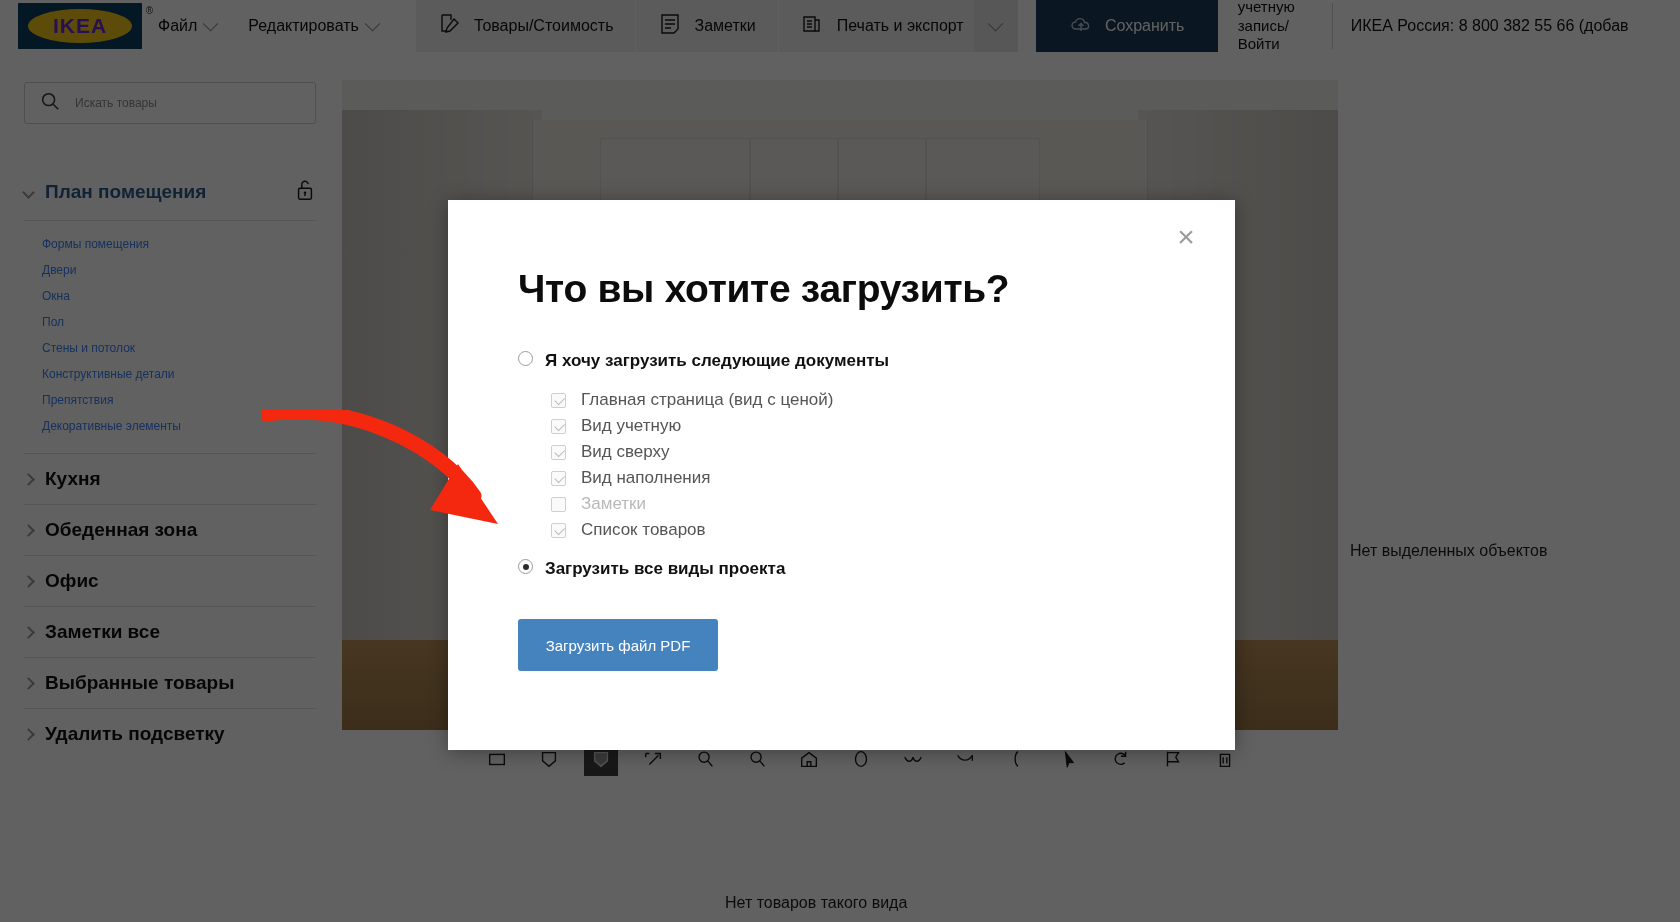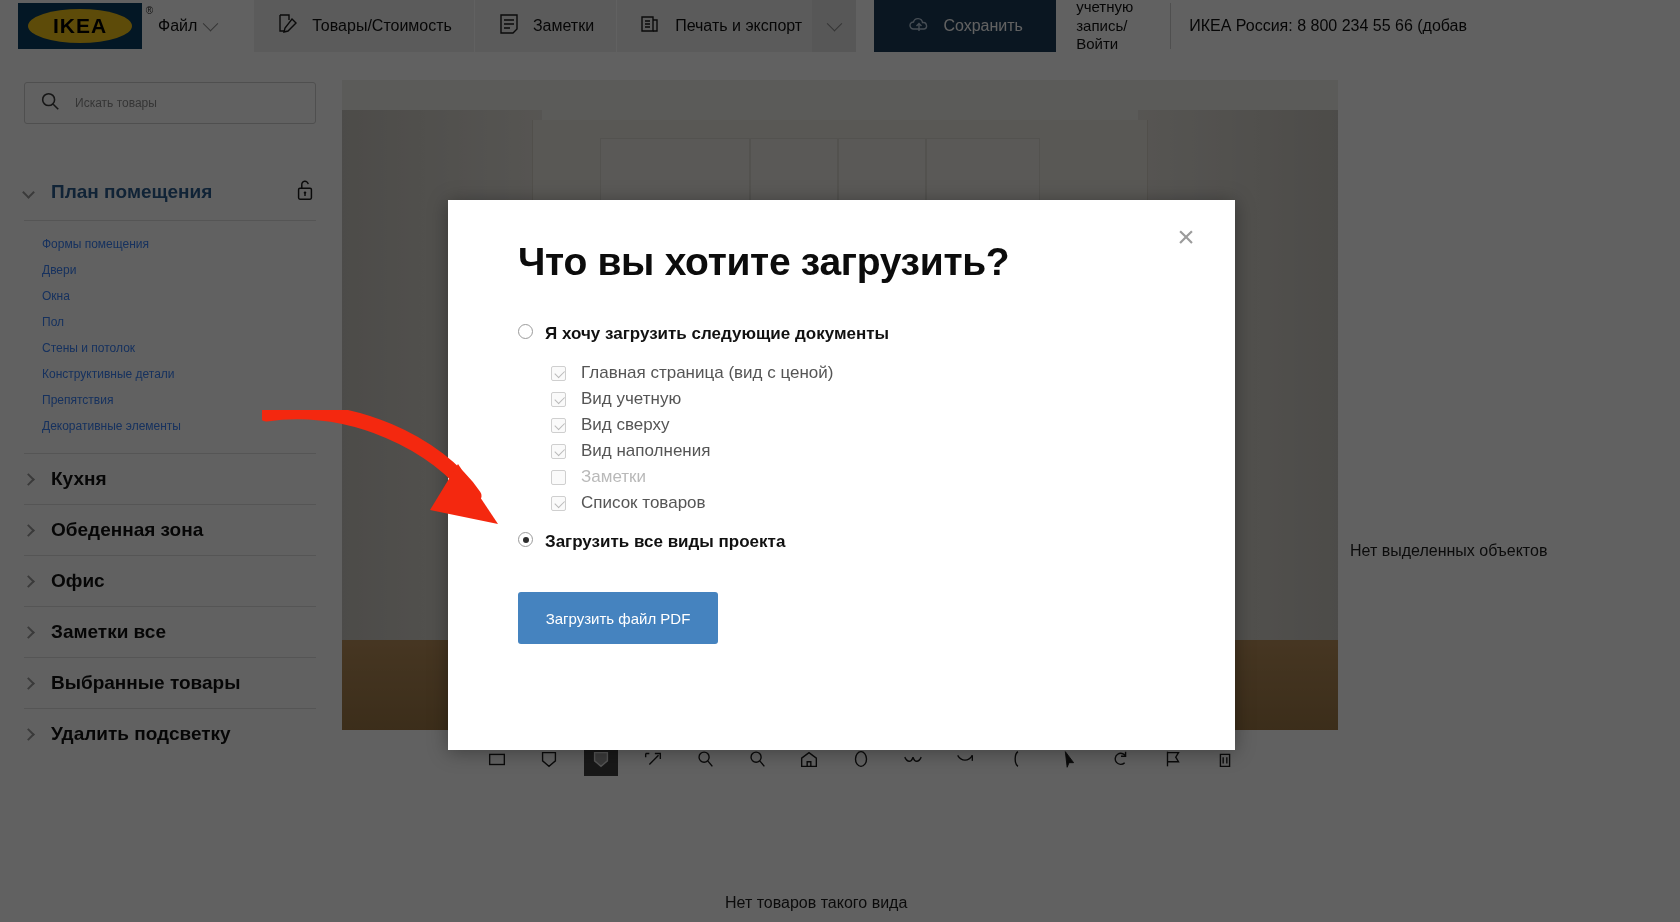--- a/index.html
+++ b/index.html
@@ -33,21 +33,21 @@
     display: flex; align-items: center; justify-content: center;
     position: relative;
   }
   .ikea-oval {
     width: 104px; height: 34px; border-radius: 50%;
     background: #f5c518;
     display: flex; align-items: center; justify-content: center;
   }
   .ikea-text {
     font-weight: bold; font-size: 21px; letter-spacing: 1px;
-    color: #000000;
+    color: #6d28d9;
     font-family: "Liberation Sans", sans-serif;
   }
   .reg-mark {
     position: absolute; right: -11px; top: 2px;
     font-size: 10px; color: #333;
   }
   .menu-link {
     display: flex; align-items: center; gap: 8px;
     font-size: 16px; color: #111;
     padding: 0 16px; height: 52px; cursor: pointer;
@@ -100,21 +100,21 @@
   .search-input {
     border: none; outline: none; font-size: 12px; color: #666;
     background: transparent; width: 100%;
     font-family: "Liberation Sans", sans-serif;
   }
   .search-input::placeholder { color: #8d8d8d; }
   .sec-head {
     display: flex; align-items: center; justify-content: space-between;
     padding: 14px 0 14px 0; cursor: pointer;
   }
-  .sec-head-left { display: flex; align-items: center; gap: 18px; }
+  .sec-head-left { display: flex; align-items: center; gap: 12px; }
   .sec-title { font-size: 19px; font-weight: bold; color: #111; }
   .sec-title.open { color: #2c5d8f; }
   .chev {
     width: 9px; height: 9px;
     border-right: 2px solid #9a9a9a; border-bottom: 2px solid #9a9a9a;
     transform: rotate(-45deg);
   }
   .chev.down { transform: rotate(45deg); }
   .divider { height: 1px; background: #e0e0e0; }
   .sub-list { padding: 10px 0 14px 18px; }
@@ -191,21 +191,21 @@
     background: #ffffff;
     box-shadow: 0 2px 18px rgba(0,0,0,0.35);
   }
   .modal-close {
     position: absolute; right: 32px; top: 20px;
     width: 34px; height: 34px;
     display: flex; align-items: center; justify-content: center;
     color: #9b9b9b; font-size: 30px; line-height: 1;
     cursor: pointer; font-weight: 300;
   }
-  .modal-body { padding: 40px 0 0 70px; }
+  .modal-body { padding: 67px 0 0 70px; }
   .modal-title {
     font-size: 39px; font-weight: bold; color: #0c0c0c;
     margin: 0 0 40px 0; letter-spacing: -0.3px;
   }
   .radio-row {
     display: flex; gap: 12px;
     margin-bottom: 14px; cursor: pointer;
   }
   .radio {
     width: 15px; height: 15px; border-radius: 50%;
@@ -265,20 +265,24 @@
         </div>
       </div>
       <span class="reg-mark">®</span>
     </div>
 
     <div class="menu-link">
       <span>Файл</span>
       <span class="caret"></span>
     </div>
 
+    <div class="menu-link">
+      <span>Редактировать</span>
+      <span class="caret"></span>
+    </div>
 
     <div style="width:22px"></div>
 
     <div class="tool-btn">
       <span>
         <svg width="24" height="24" viewBox="0 0 24 24" fill="none" stroke="#1b1b1b" stroke-width="1.4">
           <path d="M4 3h9l0 5M4 3v16h5"></path>
             <path d="M16 7l4 4-8 8-4 1 1-4z"></path>
         </svg>
       </span>
@@ -319,21 +323,21 @@
           <path d="M6.5 17a3.5 3.5 0 010-7 4.6 4.6 0 019 .6A3.2 3.2 0 0117 17z"></path>
           <path d="M12 19v-7M9.5 14L12 11.5 14.5 14"></path>
         </svg>
       </span>
       <span>Сохранить</span>
     </div>
 
     <div class="account-link">учетную запись/ Войти</div>
 
     <div class="phone-divider"></div>
-    <div class="phone-text">ИКЕА Россия: 8 800 234 55 66 (добав</div>
+    <div class="phone-text">ИКЕА Россия: 8 800 382 55 66 (добав</div>
   </div>
 
   <div class="sidebar">
 
     <div class="search-box">
       <span>
         <svg width="22" height="22" viewBox="0 0 24 24" fill="none" stroke="#3a3a3a" stroke-width="1.7">
           <circle cx="10.5" cy="10.5" r="6.5"></circle>
             <path d="M15.5 15.5L21 21"></path>
         </svg>

